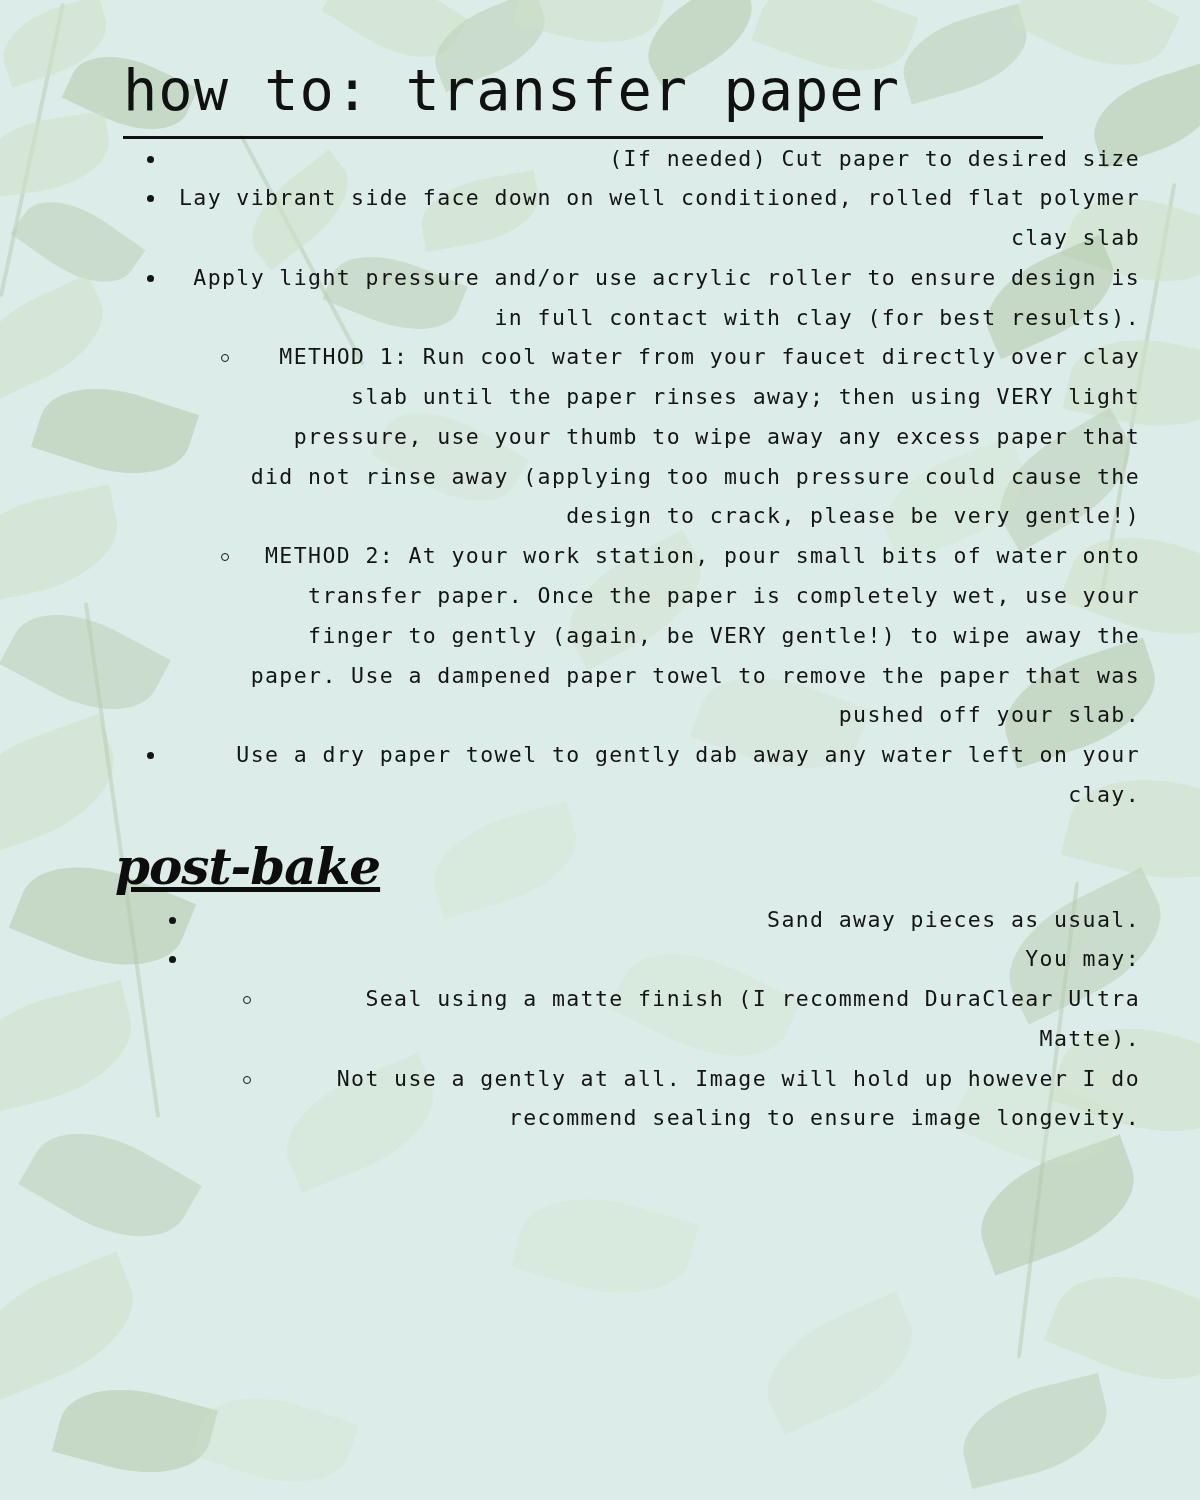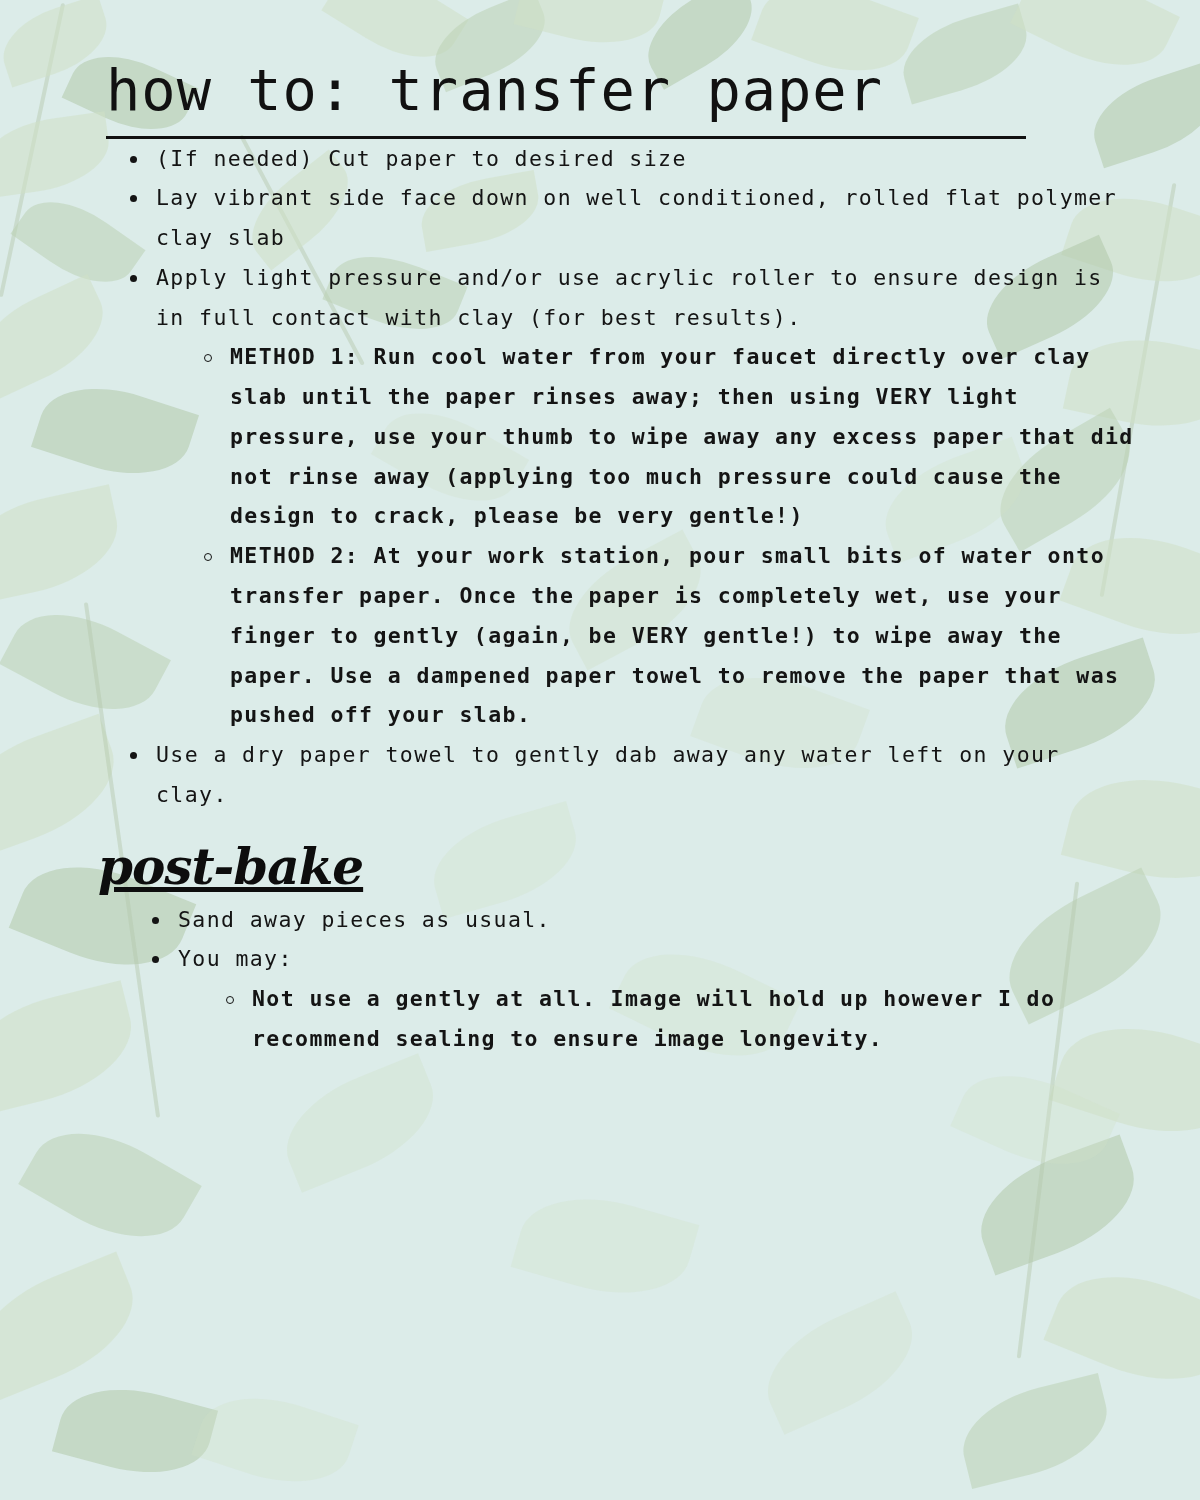--- a/index.html
+++ b/index.html
@@ -36,20 +36,21 @@
     opacity: .45;
     border-radius: 2px;
   }
 
   
   #content {
     position: relative;
     z-index: 2;
     padding: 58px 60px 0 60px;
     box-sizing: border-box;
+    margin-left: 17px;
   }
 
   #page-title {
     font-family: "DejaVu Sans Mono", monospace;
     font-size: 57px;
     letter-spacing: 1px;
     color: #111;
     font-weight: 400;
     margin: 0 0 0 46px;
     padding-bottom: 12px;
@@ -71,20 +72,21 @@
   .section-heading.post { margin-top: 22px; text-decoration: underline; }
 
   ul {
     margin: 0;
     padding: 0;
     list-style: none;
   }
 
   .lvl1 {
     margin-left: 66px;
+    text-align: right;
   }
   .lvl1 > li {
     position: relative;
     padding-left: 30px;
     font-size: 21.5px;
     line-height: 1.85;
     letter-spacing: 1.4px;
     color: #141414;
   }
   .lvl1 > li::before {
@@ -94,21 +96,20 @@
     top: 17px;
     width: 7px;
     height: 7px;
     border-radius: 50%;
     background: #141414;
   }
 
   .lvl2 {
     margin-left: 44px;
     margin-top: 0;
-    font-weight: bold;
   }
   .lvl2 > li {
     position: relative;
     padding-left: 30px;
     font-size: 21.5px;
     line-height: 1.85;
     letter-spacing: 1.4px;
     color: #141414;
   }
   .lvl2 > li::before {
@@ -225,20 +226,23 @@
     <div class="section-heading post">post-bake</div>
 
     <ul class="lvl1 post-lvl1">
       <li>
         <span>Sand away pieces as usual.</span>
       </li>
       <li>
         <span>You may:</span>
         <ul class="lvl2 post-lvl2">
           <li>
+            <span>Seal using a matte finish (I recommend DuraClear Ultra Matte).</span>
+          </li>
+          <li>
             <span>Not use a gently at all. Image will hold up however I do recommend sealing to ensure image longevity.</span>
           </li>
         </ul>
       </li>
     </ul>
   </div>
 
 </div>
 
 </body></html>

